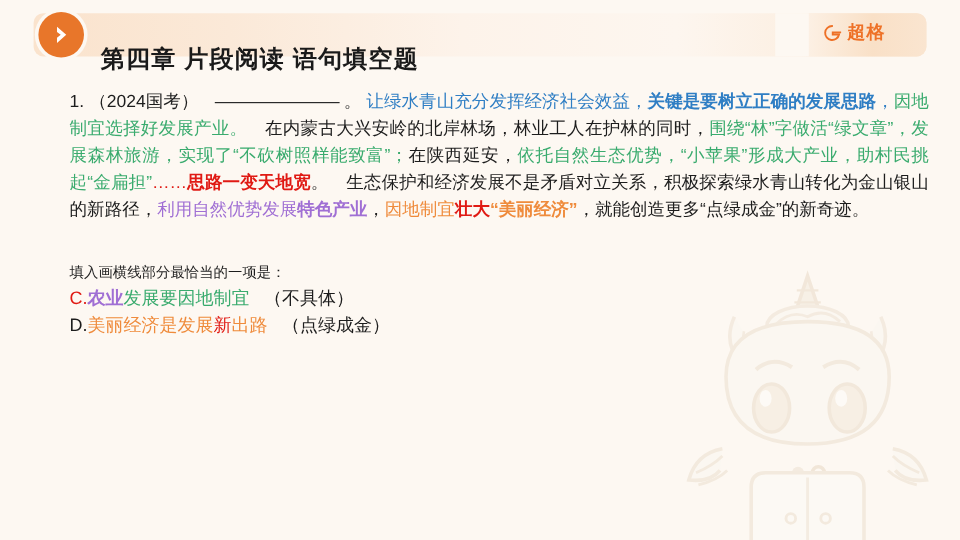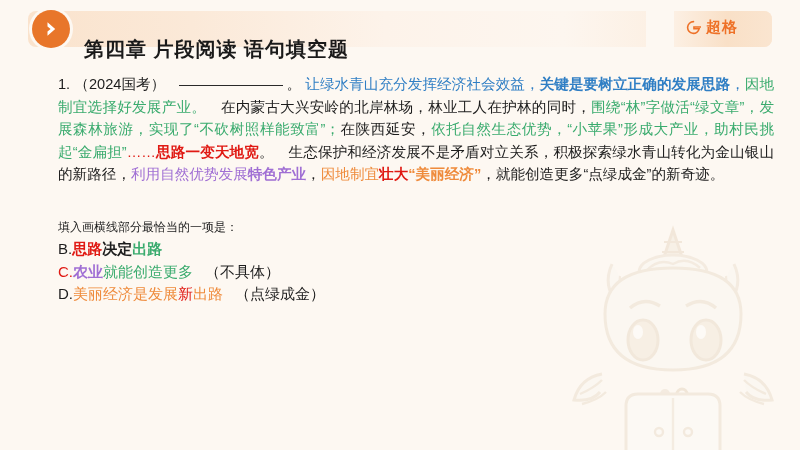--- a/index.html
+++ b/index.html
@@ -144,18 +144,17 @@
 
   <div class="passage">
     <span>1.</span>
     <span>（2024国考）</span><span class="blank-line"></span><span>。</span>
     <span id="passage-runs"><span class="c-blue">让绿水青山充分发挥经济社会效益，</span><span class="c-blue b">关键是要树立正确的发展思路</span><span class="c-blue">，</span><span class="c-green">因地制宜选择好发展产业。</span><span class="c-black">　在内蒙古大兴安岭的北岸林场，林业工人在护林的同时，</span><span class="c-green">围绕“林”字做活“绿文章”，发展森林旅游，实现了“不砍树照样能致富”；</span><span class="c-black">在陕西延安，</span><span class="c-green">依托自然生态优势，“小苹果”形成大产业，助村民挑起“金扁担”</span><span class="c-red">……</span><span class="c-red b">思路一变天地宽</span><span class="c-black">。</span><span class="c-black">　生态保护和经济发展不是矛盾对立关系，积极探索绿水青山转化为金山银山的新路径，</span><span class="c-purple">利用自然优势发展</span><span class="c-purple b">特色产业</span><span class="c-black">，</span><span class="c-orange">因地制宜</span><span class="c-red b">壮大</span><span class="c-orange b">“美丽经济”</span><span class="c-black">，就能创造更多“点绿成金”的新奇迹。</span></span>
   </div>
 
   <div class="qline">填入画横线部分最恰当的一项是：</div>
 
   <div class="options" id="option-list">
-      <div class="opt"><span class="c-black">B.</span><span class="c-red b">思路</span><span class="c-black b">决定</span><span class="c-green b">出路</span></div>
-      <div class="opt"><span class="c-red">C.</span><span class="c-purple b">农业</span><span class="c-green">就能创造更多</span><span class="sp"></span><span class="c-black">（不具体）</span></div>
+      <div class="opt"><span class="c-red">C.</span><span class="c-purple b">农业</span><span class="c-green">发展要因地制宜</span><span class="sp"></span><span class="c-black">（不具体）</span></div>
       <div class="opt"><span class="c-black">D.</span><span class="c-orange">美丽经济是发展</span><span class="c-red">新</span><span class="c-orange">出路</span><span class="sp"></span><span class="c-black">（点绿成金）</span></div>
     </div>
 
 </div>
 
 </body></html>

